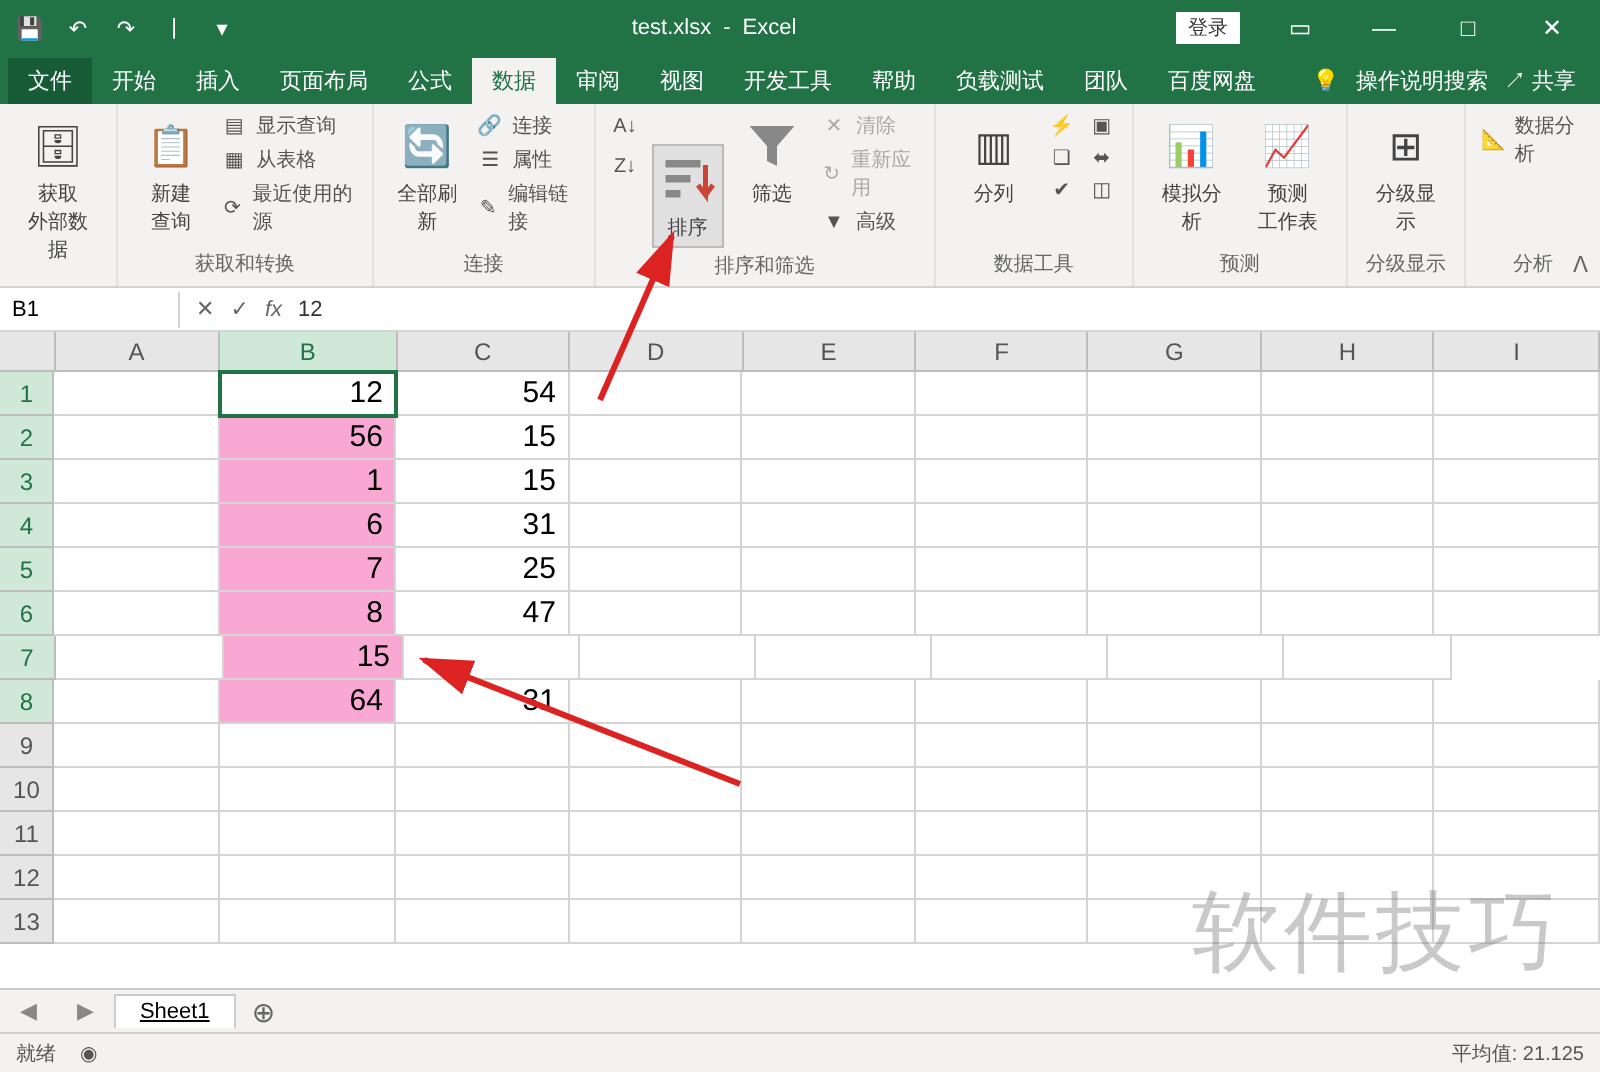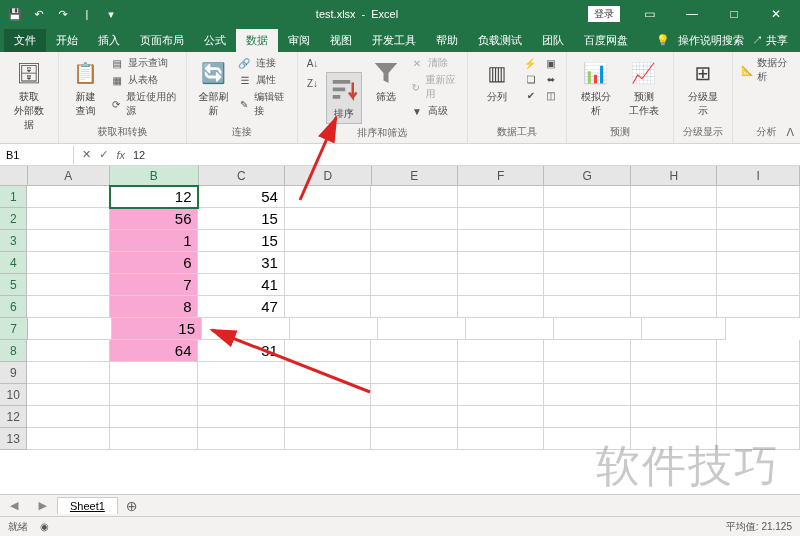--- a/index.html
+++ b/index.html
@@ -26,21 +26,21 @@
 .group-label { font-size:10px; color:#666; margin-top:2px; }
 .big-btn { display:flex; flex-direction:column; align-items:center; width:42px; padding:2px; font-size:10px; color:#444; text-align:center; }
 .big-btn.highlight { background:#e0e0e0; border:1px solid #bbb;margin-top:16px; }
 .big-ico { width:30px; height:30px; display:flex; align-items:center; justify-content:center; font-size:20px; margin-bottom:2px; }
 .mini-list { display:flex; flex-direction:column; gap:3px; font-size:10px; color:#555; }
 .mini-item { display:flex; align-items:center; gap:4px; }
 .mini-ico { width:14px; height:14px; display:flex; align-items:center; justify-content:center; font-size:10px; }
 .ribbon-collapse { position:absolute; right:6px; bottom:4px; font-size:11px; color:#666; }
 
 .namebox-row { height:22px; display:flex; align-items:center; border-bottom:1px solid #d4d4d4; background:#fff; }
-.namebox { width:74px; border-right:1px solid #d4d4d4; font-size:11px; padding:3px 6px; }
+.namebox { width:90px; border-right:1px solid #d4d4d4; font-size:11px; padding:3px 6px; }
 .fx-area { display:flex; align-items:center; gap:8px; font-size:11px; color:#666; padding:0 8px; }
 .fx-area .fx { font-style:italic; }
 .formula-val { color:#333; }
 
 .grid-wrap { position:relative; }
 .col-headers { display:flex; height:20px; background:#e6e6e6; border-bottom:1px solid #bdbdbd; }
 .corner { width:28px; border-right:1px solid #bdbdbd; background:#e6e6e6; }
 .col-h { border-right:1px solid #bdbdbd; font-size:12px; color:#555; display:flex; align-items:center; justify-content:center; }
 .col-h.sel { background:#cfe8d8; color:#217346; }
 
@@ -351,21 +351,21 @@
         <div class="cell" style="width: 88px;"></div>
         <div class="cell" style="width: 88px;"></div>
         <div class="cell" style="width: 88px;"></div>
         <div class="cell" style="width: 88px;"></div>
         <div class="cell" style="width: 84px;"></div>
       </div>
       <div class="row">
         <div class="row-h sel">5</div>
         <div class="cell" style="width: 84px;"></div>
         <div class="cell sel" style="width: 90px;">7</div>
-        <div class="cell" style="width: 88px;">41</div>
+        <div class="cell" style="width: 88px;">25</div>
         <div class="cell" style="width: 88px;"></div>
         <div class="cell" style="width: 88px;"></div>
         <div class="cell" style="width: 88px;"></div>
         <div class="cell" style="width: 88px;"></div>
         <div class="cell" style="width: 88px;"></div>
         <div class="cell" style="width: 84px;"></div>
       </div>
       <div class="row">
         <div class="row-h sel">6</div>
         <div class="cell" style="width: 84px;"></div>
@@ -408,20 +408,32 @@
         <div class="cell" style="width: 88px;"></div>
         <div class="cell" style="width: 88px;"></div>
         <div class="cell" style="width: 88px;"></div>
         <div class="cell" style="width: 88px;"></div>
         <div class="cell" style="width: 88px;"></div>
         <div class="cell" style="width: 88px;"></div>
         <div class="cell" style="width: 84px;"></div>
       </div>
       <div class="row">
         <div class="row-h">10</div>
+        <div class="cell" style="width: 84px;"></div>
+        <div class="cell" style="width: 90px;"></div>
+        <div class="cell" style="width: 88px;"></div>
+        <div class="cell" style="width: 88px;"></div>
+        <div class="cell" style="width: 88px;"></div>
+        <div class="cell" style="width: 88px;"></div>
+        <div class="cell" style="width: 88px;"></div>
+        <div class="cell" style="width: 88px;"></div>
+        <div class="cell" style="width: 84px;"></div>
+      </div>
+      <div class="row">
+        <div class="row-h">11</div>
         <div class="cell" style="width: 84px;"></div>
         <div class="cell" style="width: 90px;"></div>
         <div class="cell" style="width: 88px;"></div>
         <div class="cell" style="width: 88px;"></div>
         <div class="cell" style="width: 88px;"></div>
         <div class="cell" style="width: 88px;"></div>
         <div class="cell" style="width: 88px;"></div>
         <div class="cell" style="width: 88px;"></div>
         <div class="cell" style="width: 84px;"></div>
       </div>

